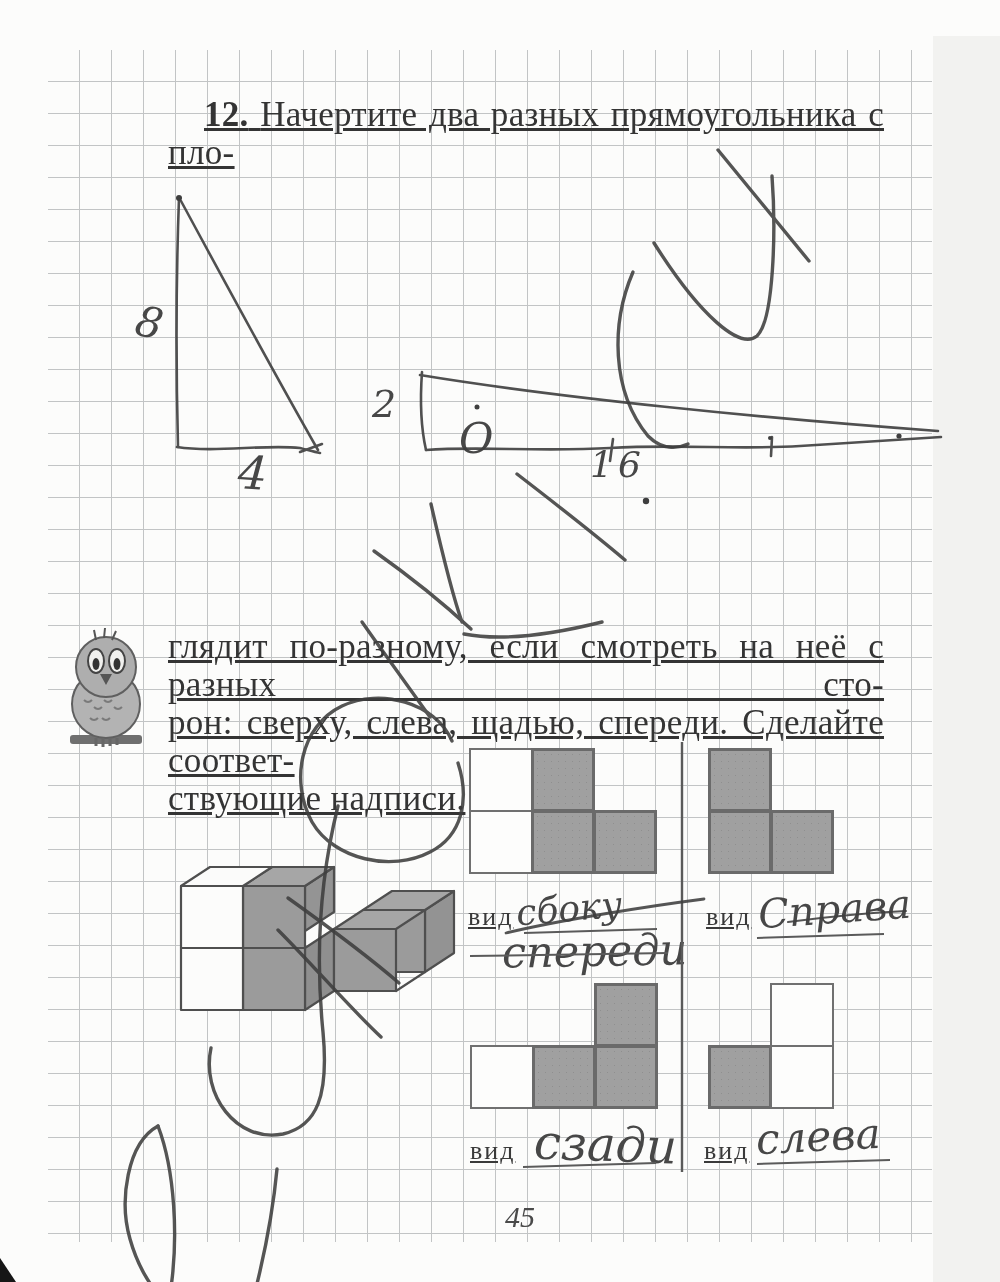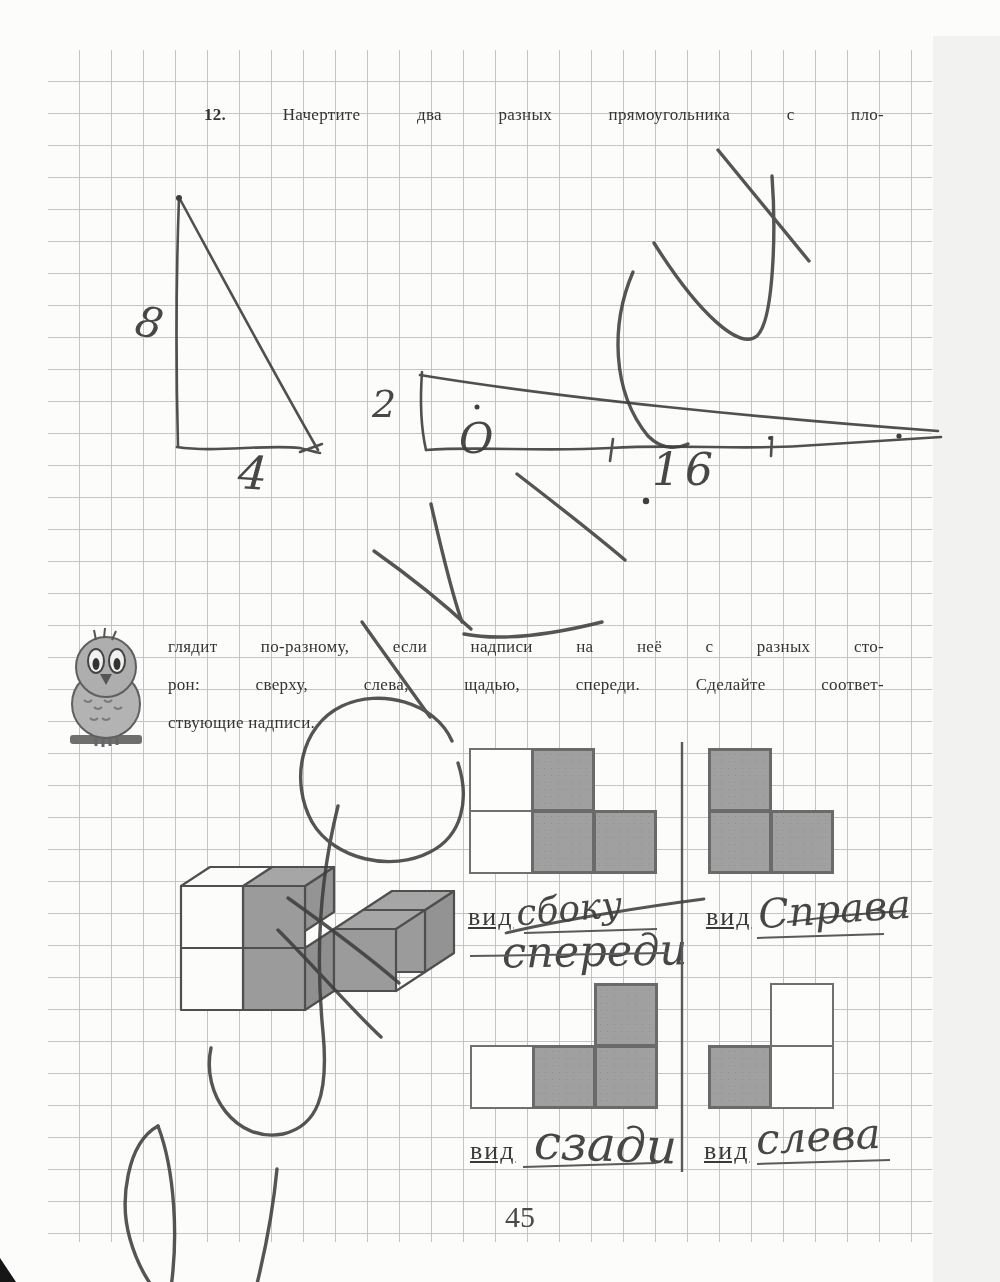--- a/index.html
+++ b/index.html
@@ -4,58 +4,58 @@
 <style>
   html,body{margin:0;padding:0;background:#e8e8e6;}
   .page{position:relative;width:1000px;height:1282px;background:#fcfcfb;overflow:hidden;
         font-family:"Liberation Serif", serif;}
   .grid-paper{position:absolute;left:48px;top:50px;width:884px;height:1192px;
     background-image:
       repeating-linear-gradient(to right, transparent 0 31px, #b9bbbc 31px 32px),
       repeating-linear-gradient(to bottom, transparent 0 31px, #b9bbbc 31px 32px);
     opacity:.85;}
   .scan-edge{position:absolute;left:933px;top:36px;width:67px;height:1246px;background:#f2f2f0;}
-  .task{position:absolute;left:168px;width:716px;color:#343434;font-size:17px;line-height:38px;
-        letter-spacing:.3px;}
+  .task{position:absolute;left:168px;width:716px;color:#343434;font-size:35px;line-height:38px;
+        letter-spacing:.3px;text-decoration:underline;}
   .tline{white-space:nowrap;}
   .jfull{white-space:normal;text-align:justify;text-align-last:justify;}
   .tnum{font-weight:bold;}
   .indent{text-indent:36px;}
   
   .viewgrid{position:absolute;}
   .vrow{display:flex;}
   .vrow + .vrow{margin-top:-2px;}
   .vcell{width:64px;height:64px;box-sizing:border-box;}
   .vcell + .vcell{margin-left:-2px;}
   .vcell.fill{background:#a0a0a0;border:3px solid #6a6a6a;
      background-image:radial-gradient(#8f8f8f 9%, transparent 10%);background-size:7px 7px;}
   .vcell.open{background:#fdfdfc;border:2px solid #707070;}
   .vcell.empty{background:transparent;border:none;}
   .vid{position:absolute;color:#3a3a3a;font-size:26px;letter-spacing:2px;text-decoration:underline;}
   .hw{position:absolute;color:#474747;font-family:"DejaVu Serif", serif;font-style:italic;
       white-space:nowrap;}
   .pagenum{position:absolute;left:470px;top:1200px;width:100px;text-align:center;
-      font-size:30px;color:#4a4a4a;}
+      font-style:italic;font-size:30px;color:#4a4a4a;}
   svg{position:absolute;}
   .overlay{left:0;top:0;pointer-events:none;}
 </style>
 </head>
 <body>
 
 <div class="page">
 
   <div class="grid-paper"></div>
   <div class="scan-edge"></div>
 
   <div class="task" style="top:96px">
     <div class="tline jfull indent"><span class="tnum">12.</span> <span>Начертите два разных прямоугольника с пло-</span></div>
   </div>
 
   <div class="task" style="top:628px">
-    <div class="tline jfull">глядит по-разному, если надписи на неё с разных сто-</div>
+    <div class="tline jfull">глядит по-разному, если смотреть на неё с разных сто-</div>
     <div class="tline jfull">рон: сверху, слева, щадью, спереди. Сделайте соответ-</div>
     <div class="tline">ствующие надписи.</div>
   </div>
 
   <svg class="owl" style="left:60px;top:620px" width="100" height="132" viewBox="60 620 100 132">
     <rect x="70" y="735" width="72" height="9" rx="3" fill="#6f6f6f"></rect>
     <ellipse cx="106" cy="704" rx="34" ry="34" fill="#b3b3b3" stroke="#5f5f5f" stroke-width="2"></ellipse>
     <circle cx="106" cy="667" r="30" fill="#aeaeae" stroke="#5f5f5f" stroke-width="2"></circle>
     <path d="M96,640 L94,630 M104,638 L105,628 M112,640 L116,631" stroke="#555" stroke-width="2" fill="none"></path>
     <ellipse cx="96" cy="661" rx="8" ry="12" fill="#f0f0ee" stroke="#444" stroke-width="2"></ellipse>
@@ -141,21 +141,21 @@
   <span class="hw" style="left:516px;top:888px;font-size:36px;transform:rotate(-5deg)">сбоку</span>
   <span class="hw" style="left:502px;top:926px;font-size:43px;transform:rotate(-1deg)">спереди</span>
   <span class="hw" style="left:758px;top:886px;font-size:40px;transform:rotate(-4deg)">Справа</span>
   <span class="hw" style="left:534px;top:1116px;font-size:48px;transform:rotate(2deg)">сзади</span>
   <span class="hw" style="left:756px;top:1112px;font-size:42px;transform:rotate(-3deg)">слева</span>
 
   <span class="hw" style="left:136px;top:298px;font-size:42px;transform:rotate(12deg)">8</span>
   <span class="hw" style="left:238px;top:446px;font-size:46px;transform:rotate(4deg)">4</span>
   <span class="hw" style="left:372px;top:382px;font-size:38px">2</span>
   <span class="hw" style="left:459px;top:414px;font-size:42px">О</span>
-  <span class="hw" style="left:652px;top:444px;font-size:44px;letter-spacing:5px">16</span>
+  <span class="hw" style="left:590px;top:444px;font-size:36px;letter-spacing:5px">16</span>
 
   <div class="pagenum">45</div>
 
   <svg class="overlay" width="1000" height="1282" viewBox="0 0 1000 1282">
 
     <g stroke="#5a5a5a" stroke-width="2" fill="none">
       <path d="M524,933 L657,929"></path>
       <path d="M470,956 L668,953"></path>
       <path d="M757,938 L884,934"></path>
       <path d="M523,1167 L656,1163"></path>

